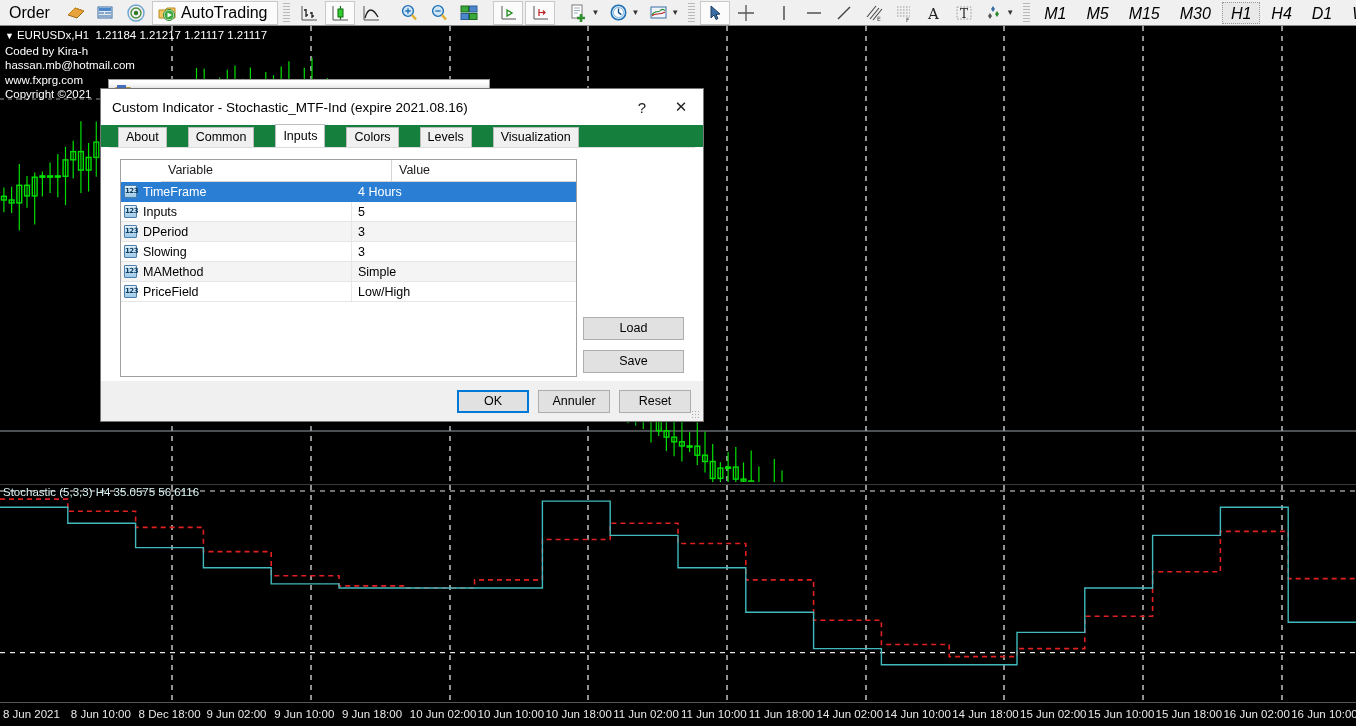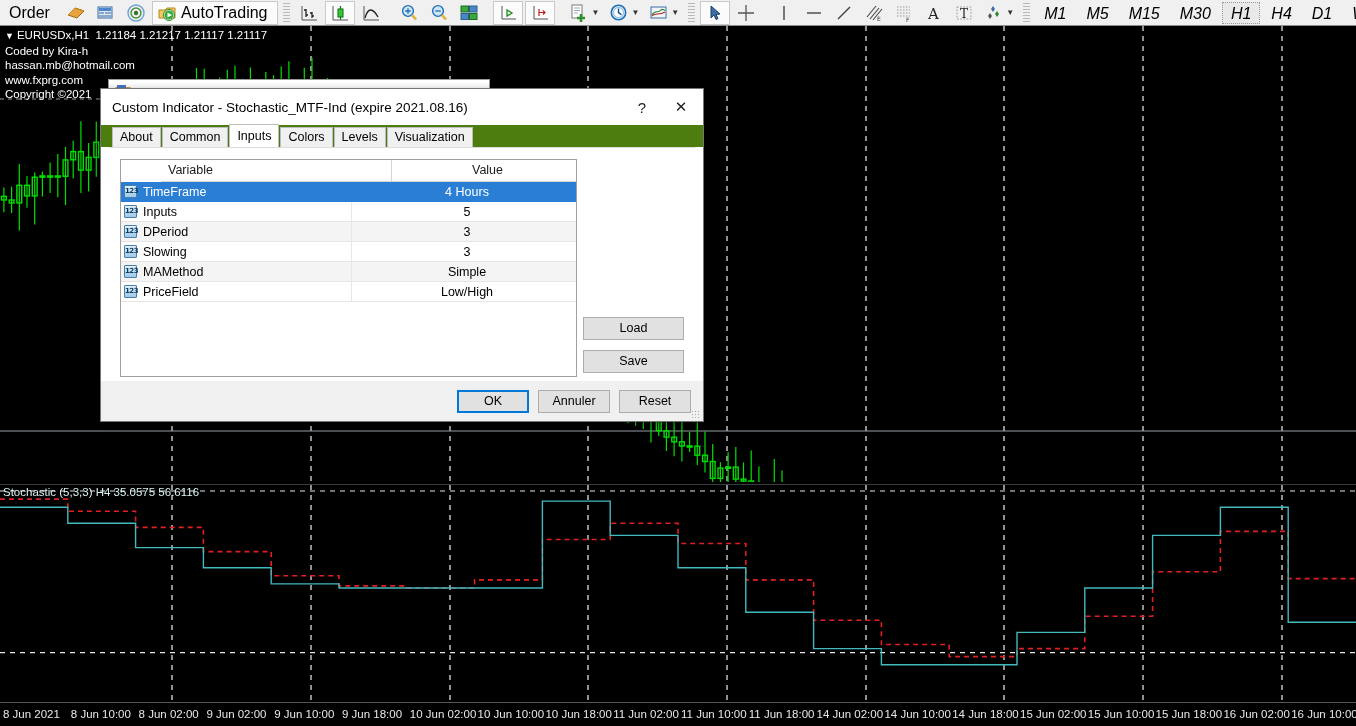--- a/index.html
+++ b/index.html
@@ -115,22 +115,23 @@
   #dlg-title { font-size: 13.5px; color: #000; }
   .dlg-tb-sp { flex: 1; }
   .dlg-tb-btn {
     width: 34px; height: 30px; display:flex; align-items:center;
     justify-content:center; font-size: 15px; color: #222;
   }
   .dlg-tb-btn.close { width: 44px; }
 
   #dlg-tabs {
     height: 22px; display: flex; align-items: flex-end;
-    padding-left: 11px; background: #4d7c0f;
+    padding-left: 17px; background: #15803d;
     position: relative;
+    gap: 20px;
   }
   .dlg-tab {
     height: 20px; line-height: 19px; padding: 0 7px;
     font-size: 12.5px;
     border: 1px solid #bdbdbd; border-bottom: none;
     background: #f0f0f0; margin-right: 1px;
     color: #000;
   }
   .dlg-tab.sel {
     background: #ffffff; height: 23px; line-height: 22px;
@@ -152,21 +153,21 @@
     overflow: hidden;
   }
   .vt-head { display: flex; height: 22px; background: #ffffff; margin-left: 40px; }
   .vt-head div {
     font-size: 12.5px; line-height: 21px; padding-left: 7px;
     border-bottom: 1px solid #d4d4d4;
     border-right: 1px solid #d4d4d4;
     color: #1a1a1a;
   }
   .vt-c1 { width: 231px; }
-  .vt-c2 { flex: 1; border-right: none !important; text-align: center; }
+  .vt-c2 { flex: 1; border-right: none !important; }
   .vt-row { display: flex; height: 20px; }
   .vt-row > div {
     font-size: 12.5px; line-height: 20px;
     border-bottom: 1px solid #e6e6e6;
     overflow: hidden; white-space: nowrap;
   }
   .vt-row .vt-c1 {
     display: flex; align-items: center; padding-left: 3px;
     border-right: 1px solid #e6e6e6;
   }
@@ -659,21 +660,21 @@
           </g>
         <path id="stoch-d" fill="none" stroke="#e02020" stroke-width="1.6" stroke-dasharray="5 4" d="M 0.0 14.1 L 67.8 14.1 L 67.8 26.2 L 135.6 26.2 L 135.6 42.4 L 203.4 42.4 L 203.4 66.6 L 271.2 66.6 L 271.2 90.8 L 339.0 90.8 L 339.0 100.9 L 406.8 100.9 L 406.8 103.0 L 474.6 103.0 L 474.6 94.9 L 542.4 94.9 L 542.4 54.5 L 610.2 54.5 L 610.2 38.3 L 678.0 38.3 L 678.0 58.5 L 745.8 58.5 L 745.8 94.9 L 813.6 94.9 L 813.6 135.3 L 881.4 135.3 L 881.4 159.5 L 949.2 159.5 L 949.2 171.6 L 1017.0 171.6 L 1017.0 163.6 L 1084.8 163.6 L 1084.8 131.2 L 1152.6 131.2 L 1152.6 86.8 L 1220.4 86.8 L 1220.4 46.4 L 1288.2 46.4 L 1288.2 93.6 L 1356.0 93.6"></path>
         <path id="stoch-k" fill="none" stroke="#41b9bd" stroke-width="1.4" d="M 0.0 22.2 L 67.8 22.2 L 67.8 38.3 L 135.6 38.3 L 135.6 62.6 L 203.4 62.6 L 203.4 82.8 L 271.2 82.8 L 271.2 98.9 L 339.0 98.9 L 339.0 103.0 L 406.8 103.0 L 406.8 103.0 L 474.6 103.0 L 474.6 103.0 L 542.4 103.0 L 542.4 16.1 L 610.2 16.1 L 610.2 50.4 L 678.0 50.4 L 678.0 82.8 L 745.8 82.8 L 745.8 127.2 L 813.6 127.2 L 813.6 163.6 L 881.4 163.6 L 881.4 179.7 L 949.2 179.7 L 949.2 179.7 L 1017.0 179.7 L 1017.0 147.4 L 1084.8 147.4 L 1084.8 103.0 L 1152.6 103.0 L 1152.6 50.4 L 1220.4 50.4 L 1220.4 22.2 L 1288.2 22.2 L 1288.2 137.2 L 1356.0 137.2"></path>
       </svg>
       <div id="stoch-header">Stochastic (5,3,3) H4 35.0575 56.6116</div>
     </div>
 
     <div id="time-axis">
         <div class="tick-lbl" style="left: 3px;">8 Jun 2021</div>
         <div class="tick-lbl" style="left: 70.8px;">8 Jun 10:00</div>
-        <div class="tick-lbl" style="left: 138.6px;">8 Jun 02:00</div>
+        <div class="tick-lbl" style="left: 138.6px;">8 Dec 18:00</div>
         <div class="tick-lbl" style="left: 206.4px;">9 Jun 02:00</div>
         <div class="tick-lbl" style="left: 274.2px;">9 Jun 10:00</div>
         <div class="tick-lbl" style="left: 342px;">9 Jun 18:00</div>
         <div class="tick-lbl" style="left: 409.8px;">10 Jun 02:00</div>
         <div class="tick-lbl" style="left: 477.6px;">10 Jun 10:00</div>
         <div class="tick-lbl" style="left: 545.4px;">10 Jun 18:00</div>
         <div class="tick-lbl" style="left: 613.2px;">11 Jun 02:00</div>
         <div class="tick-lbl" style="left: 681px;">11 Jun 10:00</div>
         <div class="tick-lbl" style="left: 748.8px;">11 Jun 18:00</div>
         <div class="tick-lbl" style="left: 816.6px;">14 Jun 02:00</div>

